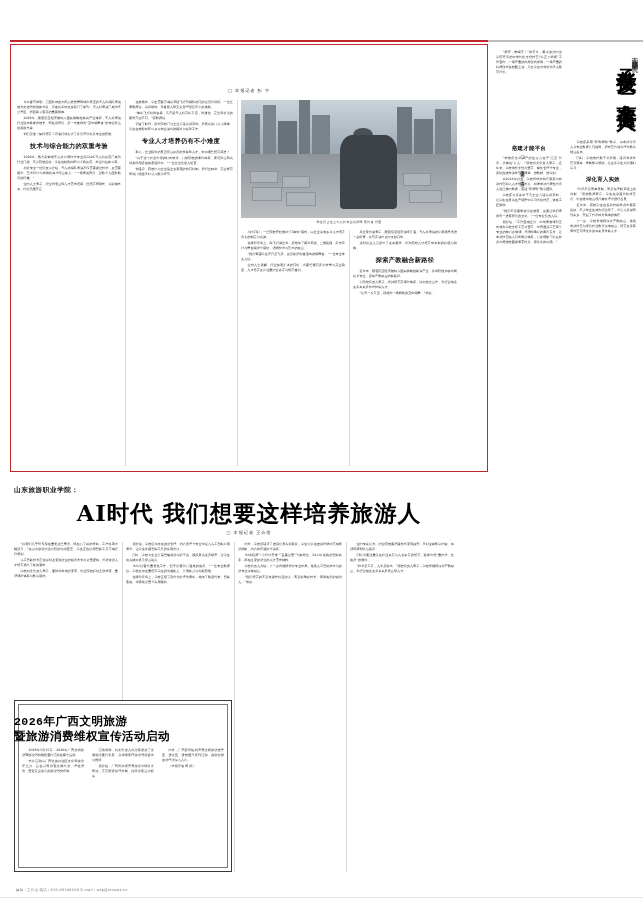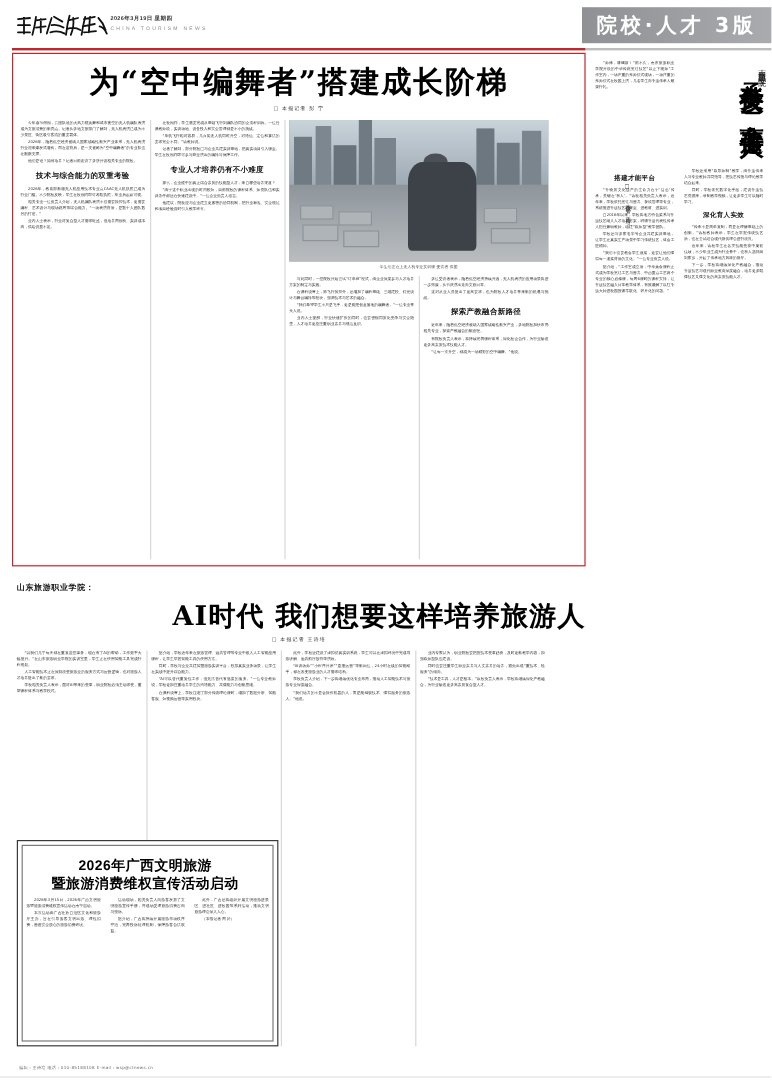--- a/index.html
+++ b/index.html
@@ -95,38 +95,38 @@
   .art2-c2{position:absolute;left:74px;top:92px;width:66px;height:336px;}
   .art2-c-top{position:absolute;left:0;top:2px;width:66px;height:86px;}
 
   
   .art3-kicker{
     position:absolute;left:14px;top:486px;font-size:6.6px;color:#111;letter-spacing:.6px;
     font-family:"DejaVu Sans","Liberation Sans",sans-serif;
     font-weight:bold;
   }
   .art3-title{
-    position:absolute;left:10px;top:498px;width:478px;text-align:right;
+    position:absolute;left:10px;top:498px;width:478px;text-align:center;
     font-size:22.5px;font-weight:bold;letter-spacing:1px;color:#000;
     font-family:"DejaVu Serif","Liberation Serif",serif;
   }
   .art3-byline{position:absolute;left:10px;top:530px;width:478px;}
   .art3-cols{position:absolute;left:14px;top:542px;width:470px;height:330px;}
   .a3c{position:absolute;top:0;width:104px;height:330px;}
 
   
   .promo{
     position:absolute;left:14px;top:700px;width:218px;height:172px;
     border:1.6px solid #3a3a3a;box-sizing:border-box;background:#fff;
   }
   .promo-inner{position:absolute;left:3px;top:3px;right:3px;bottom:3px;border:0.7px solid #7a7a7a;}
   .promo-title{
-    position:absolute;left:14px;top:714px;width:214px;text-align:center;
+    position:absolute;left:14px;top:714px;width:214px;text-align:left;
     font-size:11.6px;font-weight:bold;line-height:15px;color:#000;letter-spacing:.4px;
-    font-family:Liberation Sans, sans-serif;
+    font-family:Liberation Mono, monospace;
   }
   .promo-cols{position:absolute;left:22px;top:748px;width:202px;height:118px;}
   .pc{position:absolute;top:0;width:62px;height:118px;}
 
   
   .footer{
     position:absolute;left:16px;bottom:16px;font-size:3.4px;color:#6a6a6a;letter-spacing:.3px;
     font-family:"DejaVu Sans","Liberation Sans",sans-serif;
   }
   .footer-rule{position:absolute;left:0;bottom:10px;width:643px;height:1px;background:#e2e2e2;}
@@ -137,46 +137,24 @@
   .bldg{position:absolute;bottom:54%;background:#6f7a83;}
   .person{position:absolute;left:46%;top:30%;width:26%;height:62%;background:#3c4247;border-radius:22% 22% 6% 6%;}
   .person-head{position:absolute;left:52%;top:24%;width:9%;height:12%;background:#4a5055;border-radius:50%;}
   .crate{position:absolute;background:#aeb4b8;border:0.5px solid #8d9398;}
 </style>
 </head>
 <body>
 
 <div class="page">
 
-  <div class="masthead">
-    <div class="logo-wrap">
-      <svg width="78" height="24" viewBox="0 0 78 24">
-        <g fill="none" stroke="#111" stroke-width="1.5" stroke-linecap="round">
-          <path d="M3 6 L13 5 M8 5 L8 18 M3 11 L13 11 M3 17 L13 17"></path>
-          <path d="M18 4 Q17 12 15 19 M18 7 L26 6 M22 6 L22 17 M18 13 L26 12"></path>
-          <path d="M31 5 Q29 11 27 18 M33 4 L40 8 M31 11 Q36 10 41 13 M30 17 Q36 15 42 18"></path>
-          <path d="M46 3 Q44 10 43 19 M45 7 L53 5 M49 5 Q50 12 47 19 M44 14 Q50 12 55 15"></path>
-          <path d="M59 4 Q57 12 56 19 M58 6 L67 4 M63 4 L62 17 M57 12 L67 10 M58 17 L68 16"></path>
-          <path d="M70 5 Q74 9 76 15 M71 12 Q75 13 77 18"></path>
-        </g>
-      </svg>
-    </div>
-    <div class="date-block">
-      <div class="date-cn">2026年3月19日  星期四</div>
-      <div class="date-en">CHINA  TOURISM  NEWS</div>
-    </div>
-    <div class="section-badge">
-      <span>院校·人才 3版</span>
-    </div>
-  </div>
   <div class="rule-red"></div>
   <div class="rule-grey"></div>
 
   <div class="art1-frame"></div>
-  <div class="art1-title">为“空中编舞者”搭建成长阶梯</div>
   <div class="art1-byline byline">□ 本报记者 彭 宁</div>
 
   <div class="art1-cols">
     <div class="vsep" style="left:108px;height:366px;"></div>
     <div class="vsep" style="left:220px;height:366px;"></div>
     <div class="vsep" style="left:332px;top:130px;height:236px;"></div>
 
     <div class="c1">
       <div class="col-text">
         <p>今年春节假期，云团队地的大风力观赏舞和城市夜空的无人机编队表演成为文旅消费的新亮点。记者从多地文旅部门了解到，无人机表演已成为不少景区、街区吸引客流的重要载体。</p>

